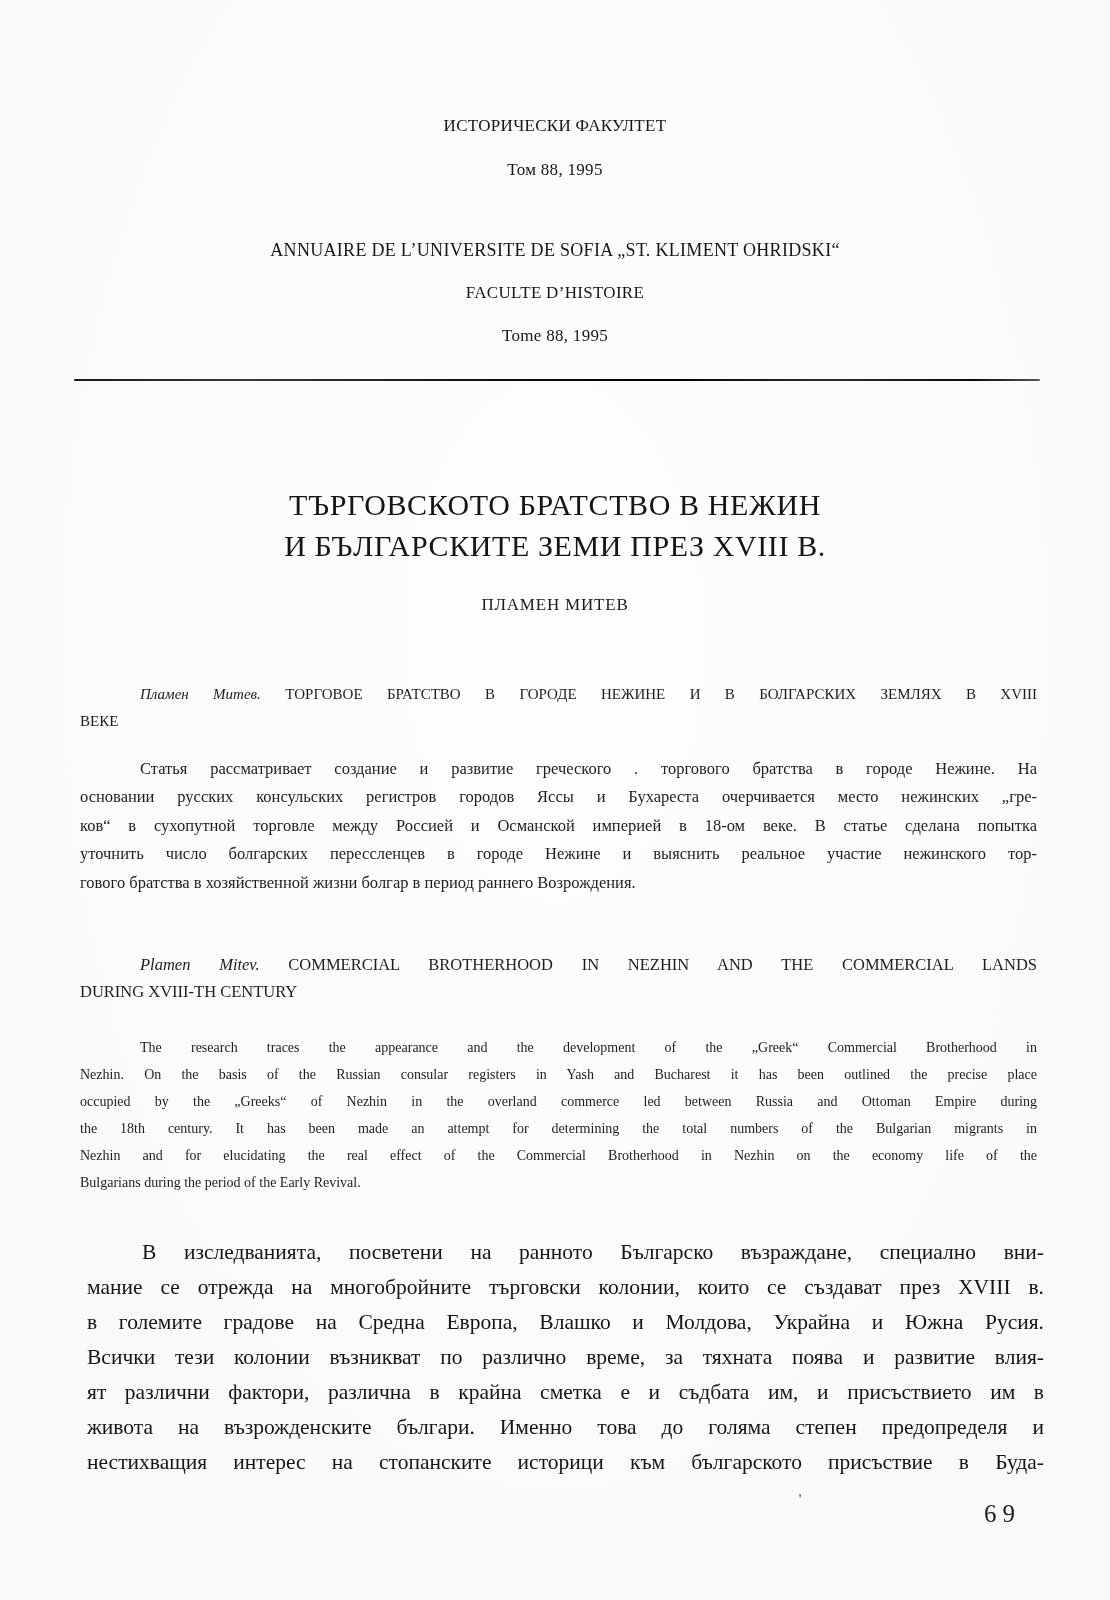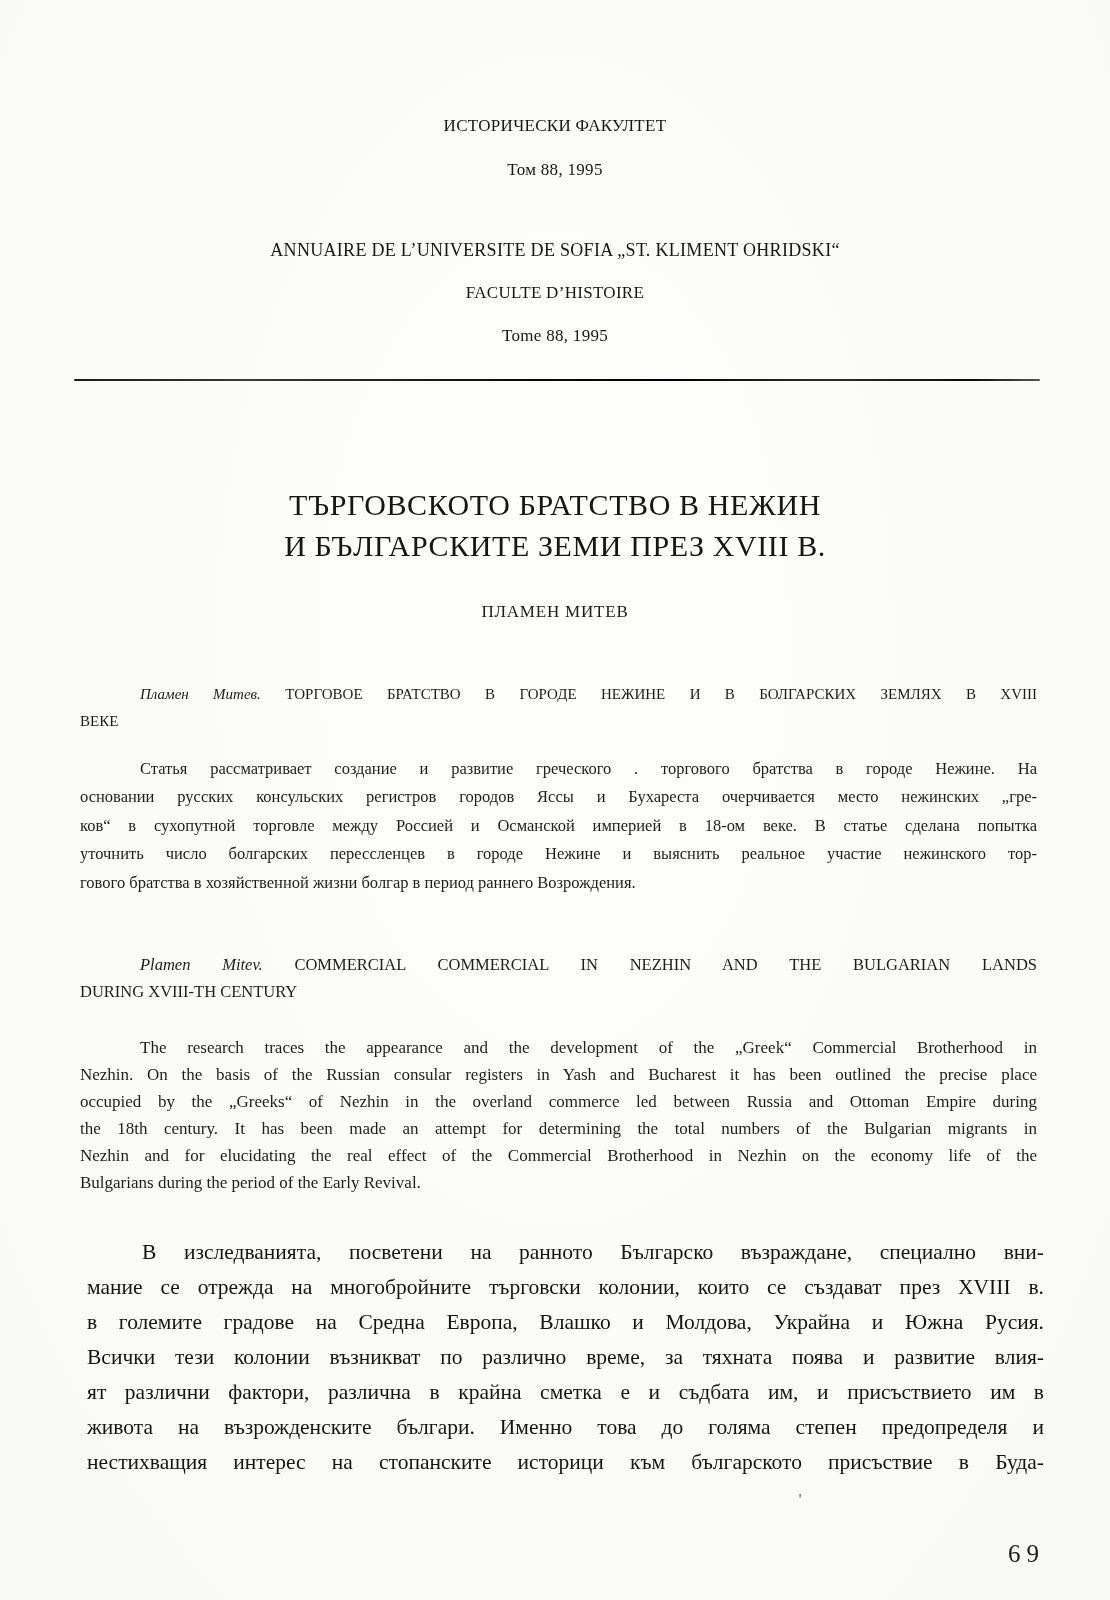--- a/index.html
+++ b/index.html
@@ -37,40 +37,39 @@
     font-size: 30px;
     line-height: 41px;
     letter-spacing: 0.6px;
     color: #151513;
   }
   .author {
     top: 594px;
     font-size: 17px;
     line-height: 22px;
     letter-spacing: 0.8px;
-    margin-top: 7px;
   }
 
   
   .abs-block {
     position: absolute;
     left: 80px;
     width: 957px;
     color: #1d1d1b;
   }
   .abs-heading-ru { top: 681px; font-size: 15px; line-height: 27px; }
   .abs-heading-en { top: 951px; font-size: 16.5px; line-height: 27px; }
   .abs-heading-line1 {
     text-indent: 60px;
     text-align: justify;
     text-align-last: justify;
   }
   .abs-heading-line1 i { font-style: italic; }
   .abs-body-ru { top: 755px; font-size: 16.5px; line-height: 28.4px; }
-  .abs-body-en { top: 1034px; font-size: 17px; line-height: 27px; }
+  .abs-body-en { top: 1034px; font-size: 14px; line-height: 27px; }
 
   
   .lines .line { text-align: justify; text-align-last: justify; white-space: normal; }
   .lines .line:first-child { text-indent: 60px; }
   .lines .line:last-child { text-align-last: left; }
   .lines.justify-all .line:last-child { text-align-last: justify; }
 
   
   .main-para {
     position: absolute;
@@ -78,25 +77,24 @@
     width: 957px;
     font-size: 21.5px;
     line-height: 35px;
     color: #141412;
   }
   .main-para .line:first-child { text-indent: 55px; }
 
   
   .page-number {
     position: absolute;
-    left: 1008px; top: 1500px;
+    left: 984px; top: 1500px;
     font-size: 25px;
     letter-spacing: 6px;
     color: #1a1a18;
-    margin-top: 40px;
   }
   .scan-mark {
     position: absolute;
     left: 799px; top: 1494px;
     width: 3px; height: 9px;
     font-size: 12px;
     color: #2b2b2b;
     line-height: 9px;
   }
 </style>
@@ -126,21 +124,21 @@
   </div>
   <div class="abs-block abs-body-ru lines">
       <div class="line">Статья рассматривает создание и развитие  греческого . торгового братства в городе Нежине. На</div>
       <div class="line">основании русских консульских регистров городов Яссы и Бухареста очерчивается место нежинских „гре-</div>
       <div class="line">ков“ в сухопутной торговле между Россией и Османской империей в 18-ом веке. В статье сделана попытка</div>
       <div class="line">уточнить число болгарских перессленцев в городе Нежине и выяснить реальное участие нежинского тор-</div>
       <div class="line">гового братства в хозяйственной жизни болгар в период раннего Возрождения.</div>
     </div>
 
   <div class="abs-block abs-heading-en">
-    <div class="abs-heading-line1"><i>Plamen Mitev.</i><span> COMMERCIAL COMMERCIAL IN NEZHIN AND THE BULGARIAN LANDS</span></div>
+    <div class="abs-heading-line1"><i>Plamen Mitev.</i><span> COMMERCIAL BROTHERHOOD IN NEZHIN AND THE COMMERCIAL LANDS</span></div>
     <div>DURING XVIII-TH CENTURY</div>
   </div>
   <div class="abs-block abs-body-en lines">
       <div class="line">The research traces the appearance and the development of the  „Greek“  Commercial Brotherhood in</div>
       <div class="line">Nezhin. On the basis of the Russian consular registers in Yash and Bucharest it has been outlined the precise place</div>
       <div class="line">occupied by the  „Greeks“  of Nezhin in the overland commerce led between Russia and Ottoman Empire during</div>
       <div class="line">the 18th century. It has been made an attempt for determining the total numbers of the Bulgarian migrants in</div>
       <div class="line">Nezhin and for elucidating the real effect of the Commercial Brotherhood in Nezhin on the economy life of the</div>
       <div class="line">Bulgarians during the period of the Early Revival.</div>
     </div>

